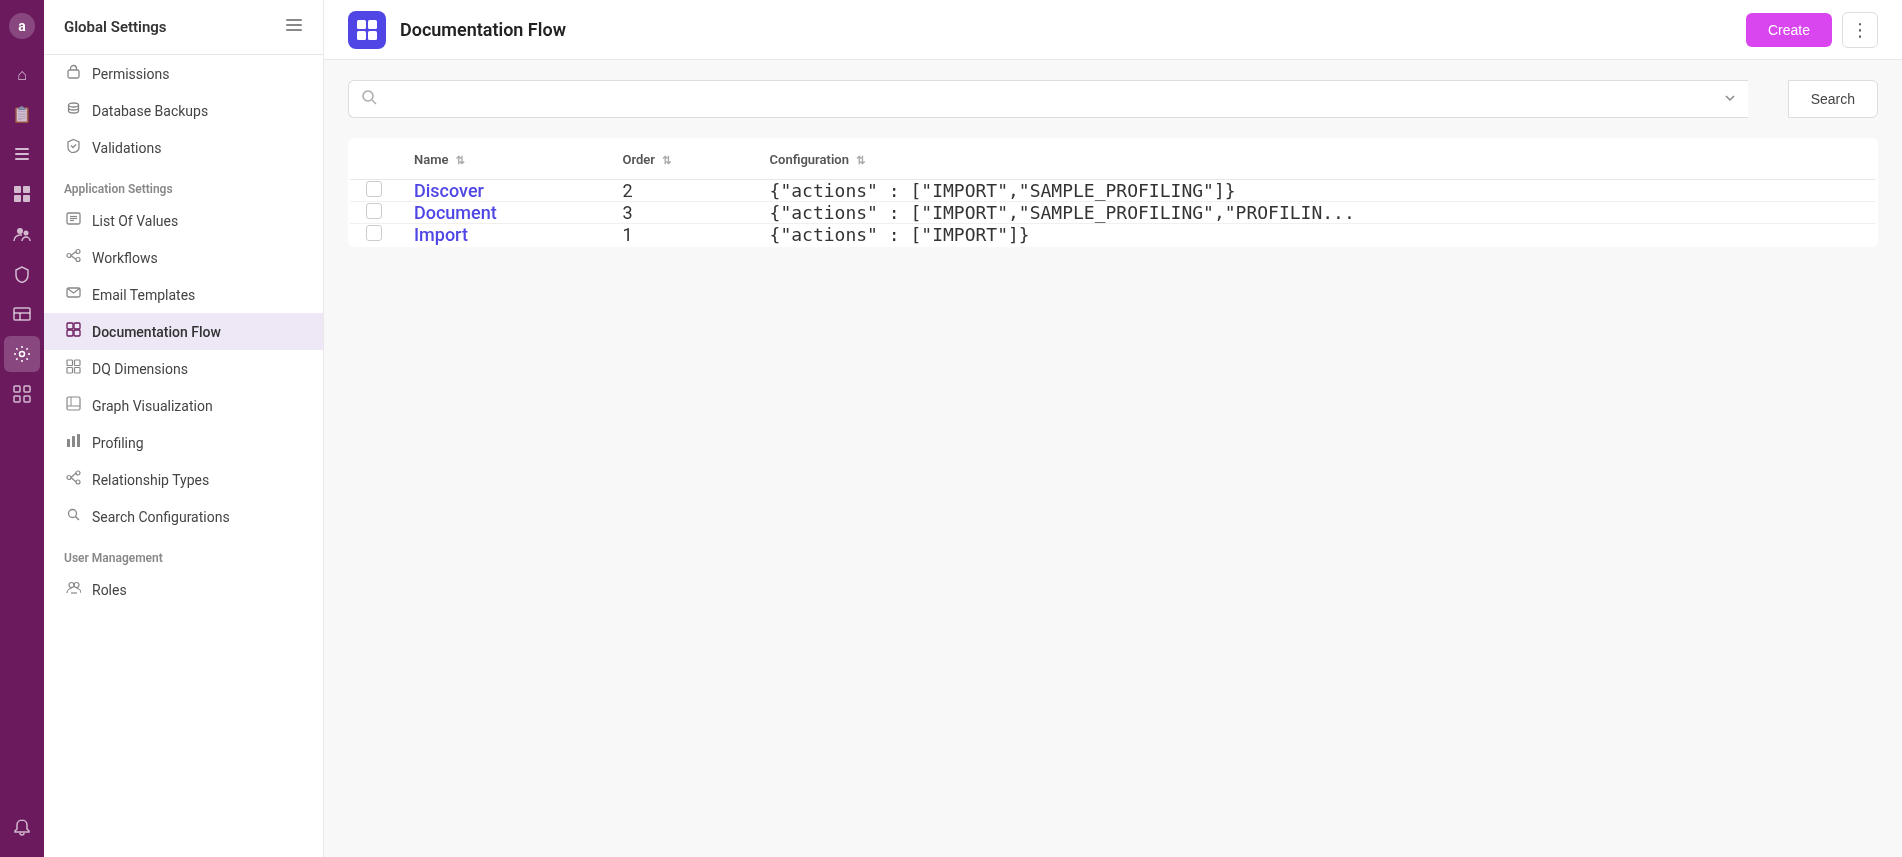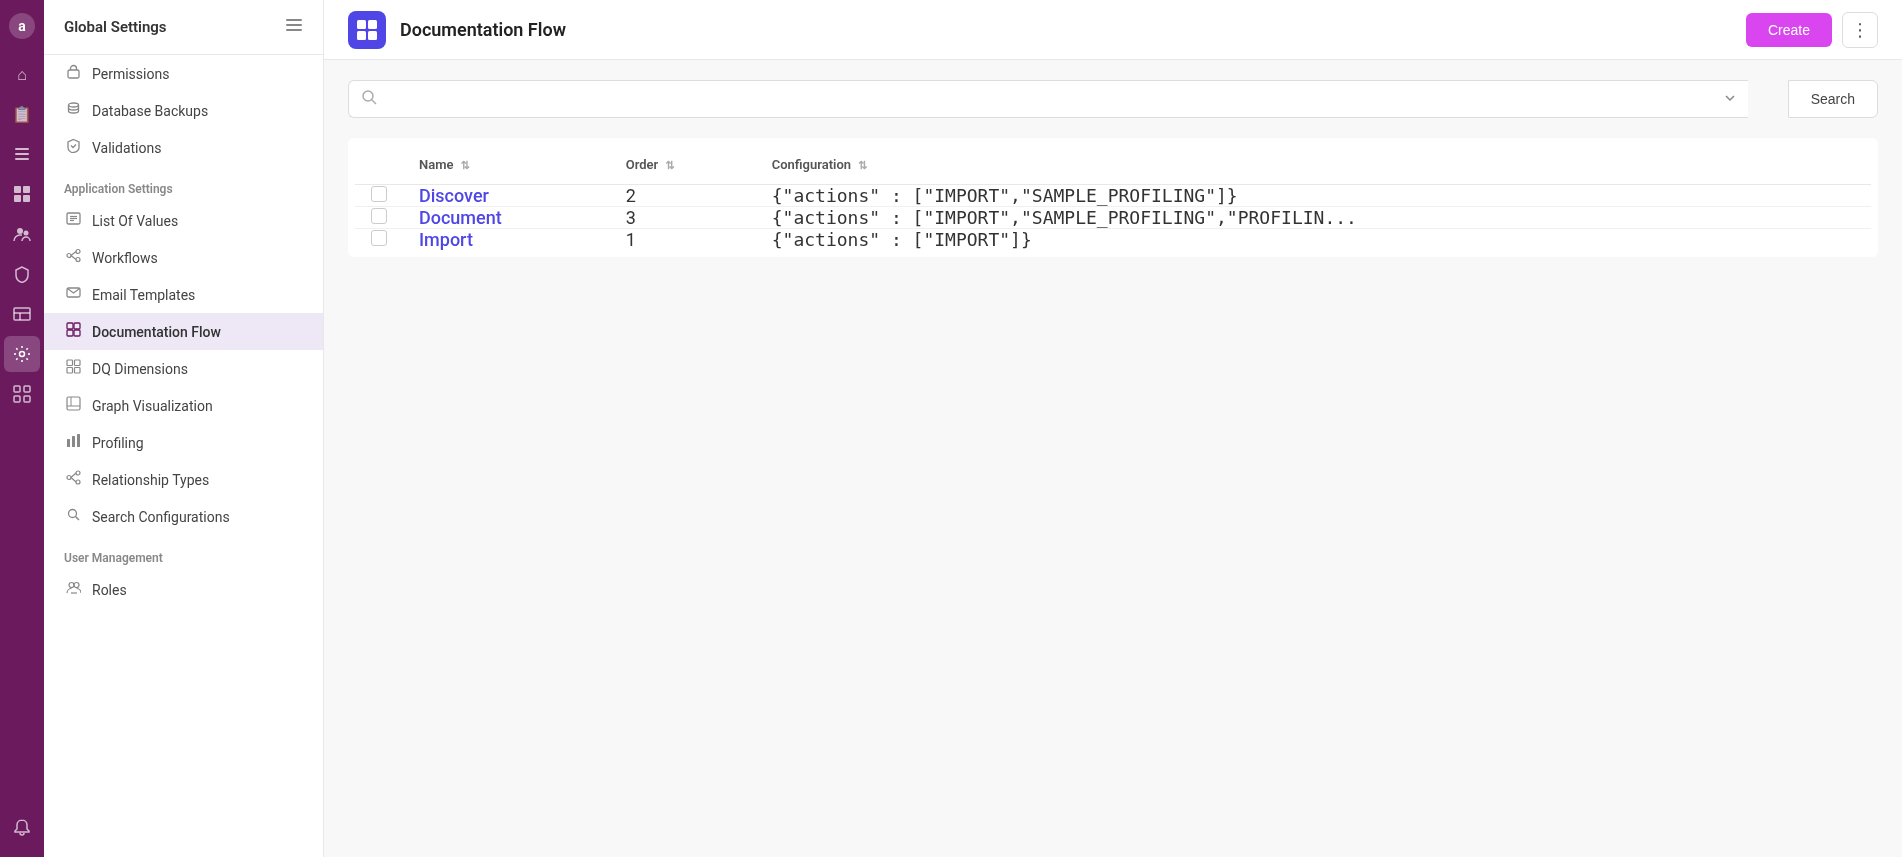--- a/index.html
+++ b/index.html
@@ -191,21 +191,21 @@
       margin-left: 40px;
     }
     .search-chevron { color: #888; font-size: 12px; }
     .search-icon-sym { color: #888; font-size: 15px; }
 
     
     .data-table {
       width: 100%;
       background: #fff;
       border-radius: 6px;
-      border: 7px solid #0ea5e9;
+      border: 2px solid #0ea5e9;
       border-collapse: collapse;
       overflow: hidden;
     }
     .data-table th {
       text-align: left;
       padding: 12px 16px;
       font-size: 13px;
       font-weight: 600;
       color: #555;
       border-bottom: 1px solid #e8e8e8;

